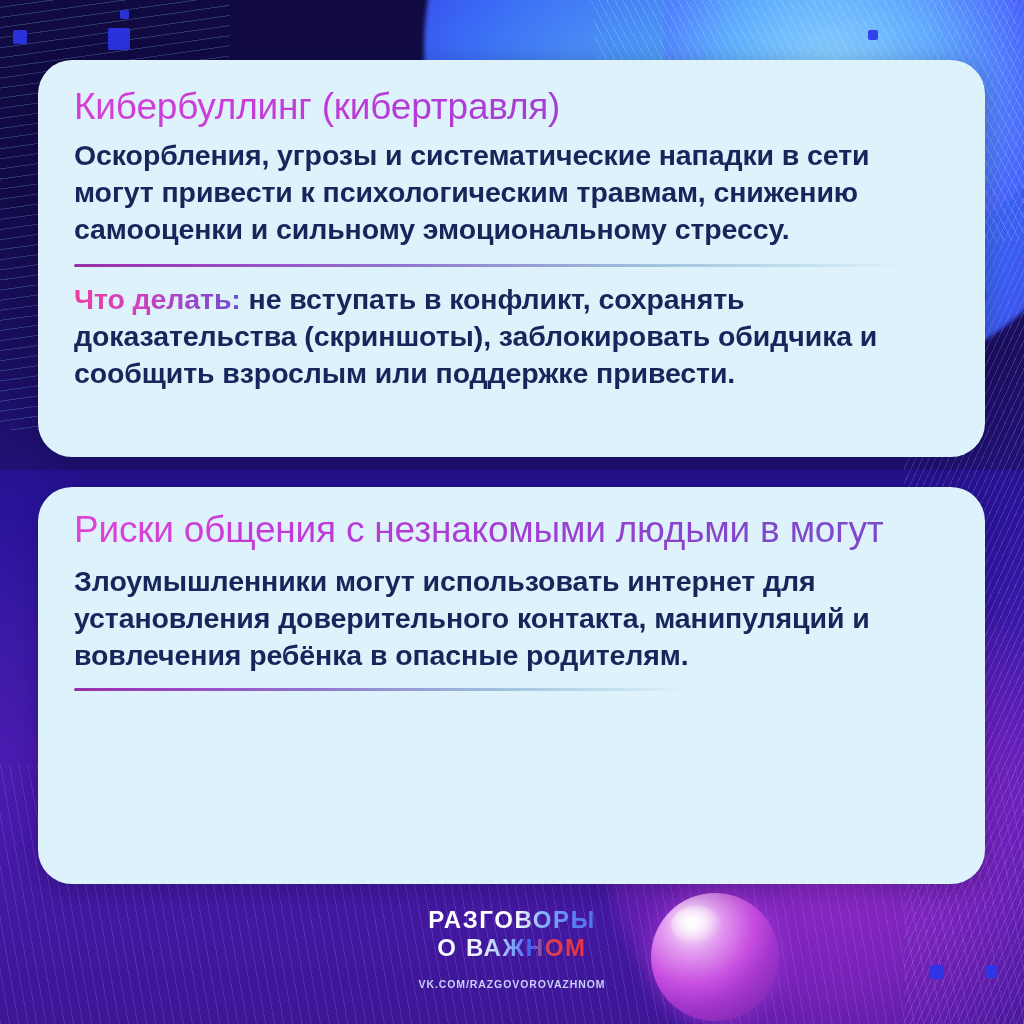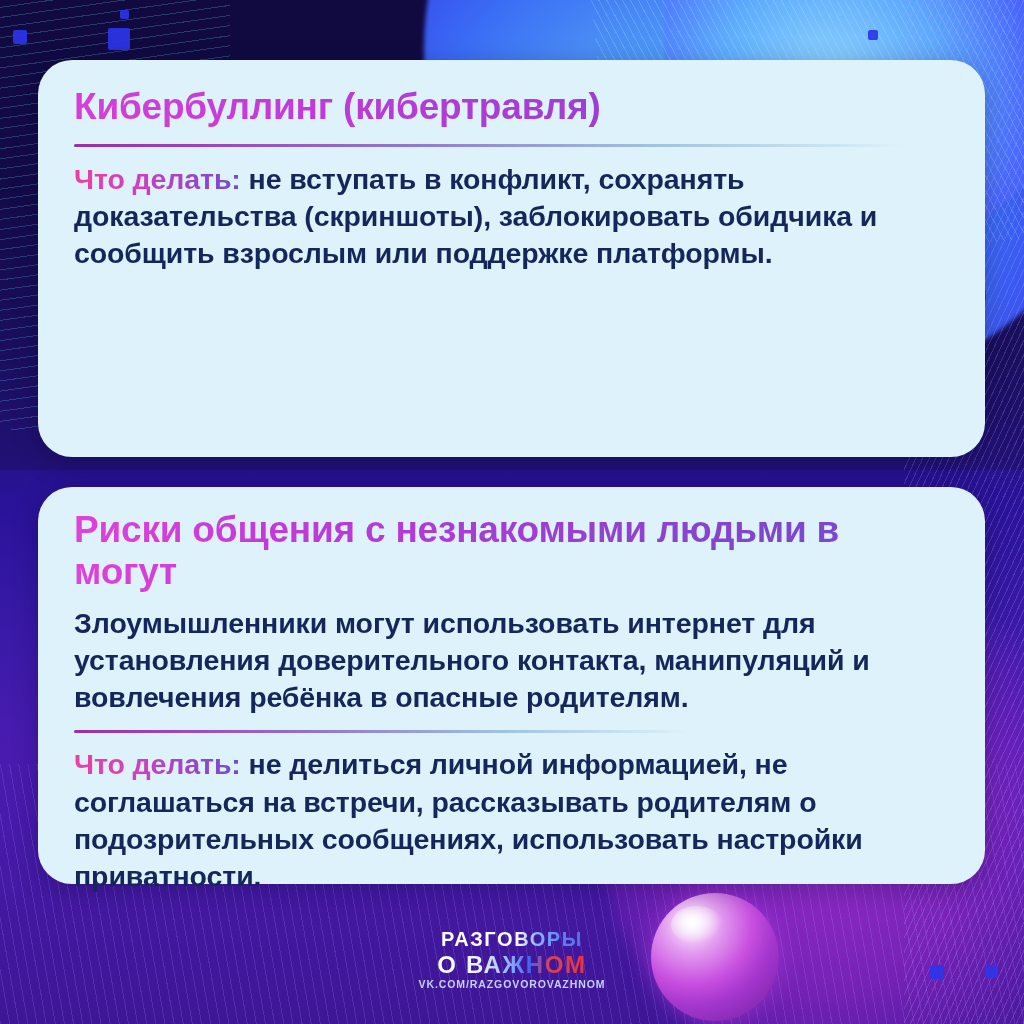--- a/index.html
+++ b/index.html
@@ -126,21 +126,21 @@
   .card{
     position:absolute;
     background:#ddf2fb;
     border-radius:34px;
     box-shadow:0 6px 26px rgba(10,5,50,.30);
   }
   #card-1{ left:38px; top:60px;  width:947px; height:397px; padding:26px 36px 22px 36px; }
   #card-2{ left:38px; top:487px; width:947px; height:397px; padding:22px 36px 22px 36px; }
 
   .card-title{
-    font-size:37px; font-weight:700; line-height:1.14;
+    font-size:37px; font-weight:400; line-height:1.14;
     letter-spacing:-.2px;
     background:linear-gradient(90deg,#d63fd6 0%,#c03ad8 28%,#9b3fd2 62%,#8243cc 100%);
     -webkit-background-clip:text; background-clip:text;
     -webkit-text-fill-color:transparent; color:transparent;
     margin-bottom:9px;
   }
   #card-2 .card-title{
     background:linear-gradient(90deg,#e043d8 0%,#c43ad8 22%,#a03ed2 52%,#8046cc 78%,#7a4ad0 100%);
     -webkit-background-clip:text; background-clip:text;
     -webkit-text-fill-color:transparent;
@@ -169,36 +169,36 @@
     -webkit-text-fill-color:transparent; color:transparent;
   }
 
   
   #logo{
     position:absolute; left:0; right:0; bottom:34px;
     display:flex; flex-direction:column; align-items:center;
     text-align:center; user-select:none;
   }
   .logo-l1{
-    font-size:20px; font-weight:700; letter-spacing:1.6px;
+    font-size:24px; font-weight:700; letter-spacing:1.6px;
     line-height:1; white-space:nowrap;
     background:linear-gradient(90deg,#ffffff 0%,#ffffff 52%,#76a7ff 68%,#3f6ef5 86%,#3558e0 100%);
     -webkit-background-clip:text; background-clip:text;
     -webkit-text-fill-color:transparent; color:transparent;
     text-shadow:0 0 1px rgba(255,255,255,.15);
   }
   .logo-l2{
     font-size:24px; font-weight:700; letter-spacing:1.6px;
     line-height:1.1; margin-top:3px; white-space:nowrap;
     background:linear-gradient(90deg,#ffffff 0%,#e9f0ff 30%,#8fb2ff 48%,#3f63ef 62%,#e0404a 76%,#e8333f 100%);
     -webkit-background-clip:text; background-clip:text;
     -webkit-text-fill-color:transparent; color:transparent;
   }
   .logo-url{
-    margin-top:0; font-size:10.5px; font-weight:700; letter-spacing:.9px;
+    margin-top:17px; font-size:10.5px; font-weight:700; letter-spacing:.9px;
     color:#cfd9ff; white-space:nowrap; opacity:.95;
   }
 </style>
 </head>
 <body>
 
 <div id="stage">
 
   <div class="bg-base"></div>
   <div class="bg-topnavy"></div>
@@ -264,29 +264,29 @@
       <div class="sq" style="left: 930px; top: 965px; width: 14px; height: 14px;"></div>
       <div class="sq" style="left: 985px; top: 965px; width: 13px; height: 13px;"></div>
       <div class="sq" style="left: 120px; top: 10px; width: 9px; height: 9px;"></div>
       <div class="sq" style="left: 868px; top: 30px; width: 10px; height: 10px;"></div>
     </div>
 
   <div class="sphere"></div>
 
   <section class="card" id="card-1">
     <h2 class="card-title">Кибербуллинг (кибертравля)</h2>
+    <p class="card-body">Оскорбления, угрозы и систематические нападки в сети могут привести к психологическим травмам, снижению самооценки и сильному эмоциональному стрессу.</p>
     <div class="divider"></div>
-    <p class="action-line"><span class="action-label">Что делать:</span><span> не вступать в конфликт, сохранять доказательства (скриншоты), заблокировать обидчика и сообщить взрослым или поддержке платформы.</span></p>
+    <p class="action-line"><span class="action-label">Что делать:</span><span> не вступать в конфликт, сохранять доказательства (скриншоты), заблокировать обидчика и сообщить взрослым или поддержке привести.</span></p>
   </section>
 
   <section class="card" id="card-2">
     <h2 class="card-title">Риски общения с незнакомыми людьми в могут</h2>
     <p class="card-body">Злоумышленники могут использовать интернет для установления доверительного контакта, манипуляций и вовлечения ребёнка в опасные родителям.</p>
     <div class="divider"></div>
-    <p class="action-line"><span class="action-label">Что делать:</span><span> не делиться личной информацией, не соглашаться на встречи, рассказывать родителям о подозрительных сообщениях, использовать настройки приватности.</span></p>
   </section>
 
   <div id="logo">
     <div class="logo-l1">РАЗГОВОРЫ</div>
     <div class="logo-l2">О ВАЖНОМ</div>
     <div class="logo-url">VK.COM/RAZGOVOROVAZHNOM</div>
   </div>
 
 </div>
 

